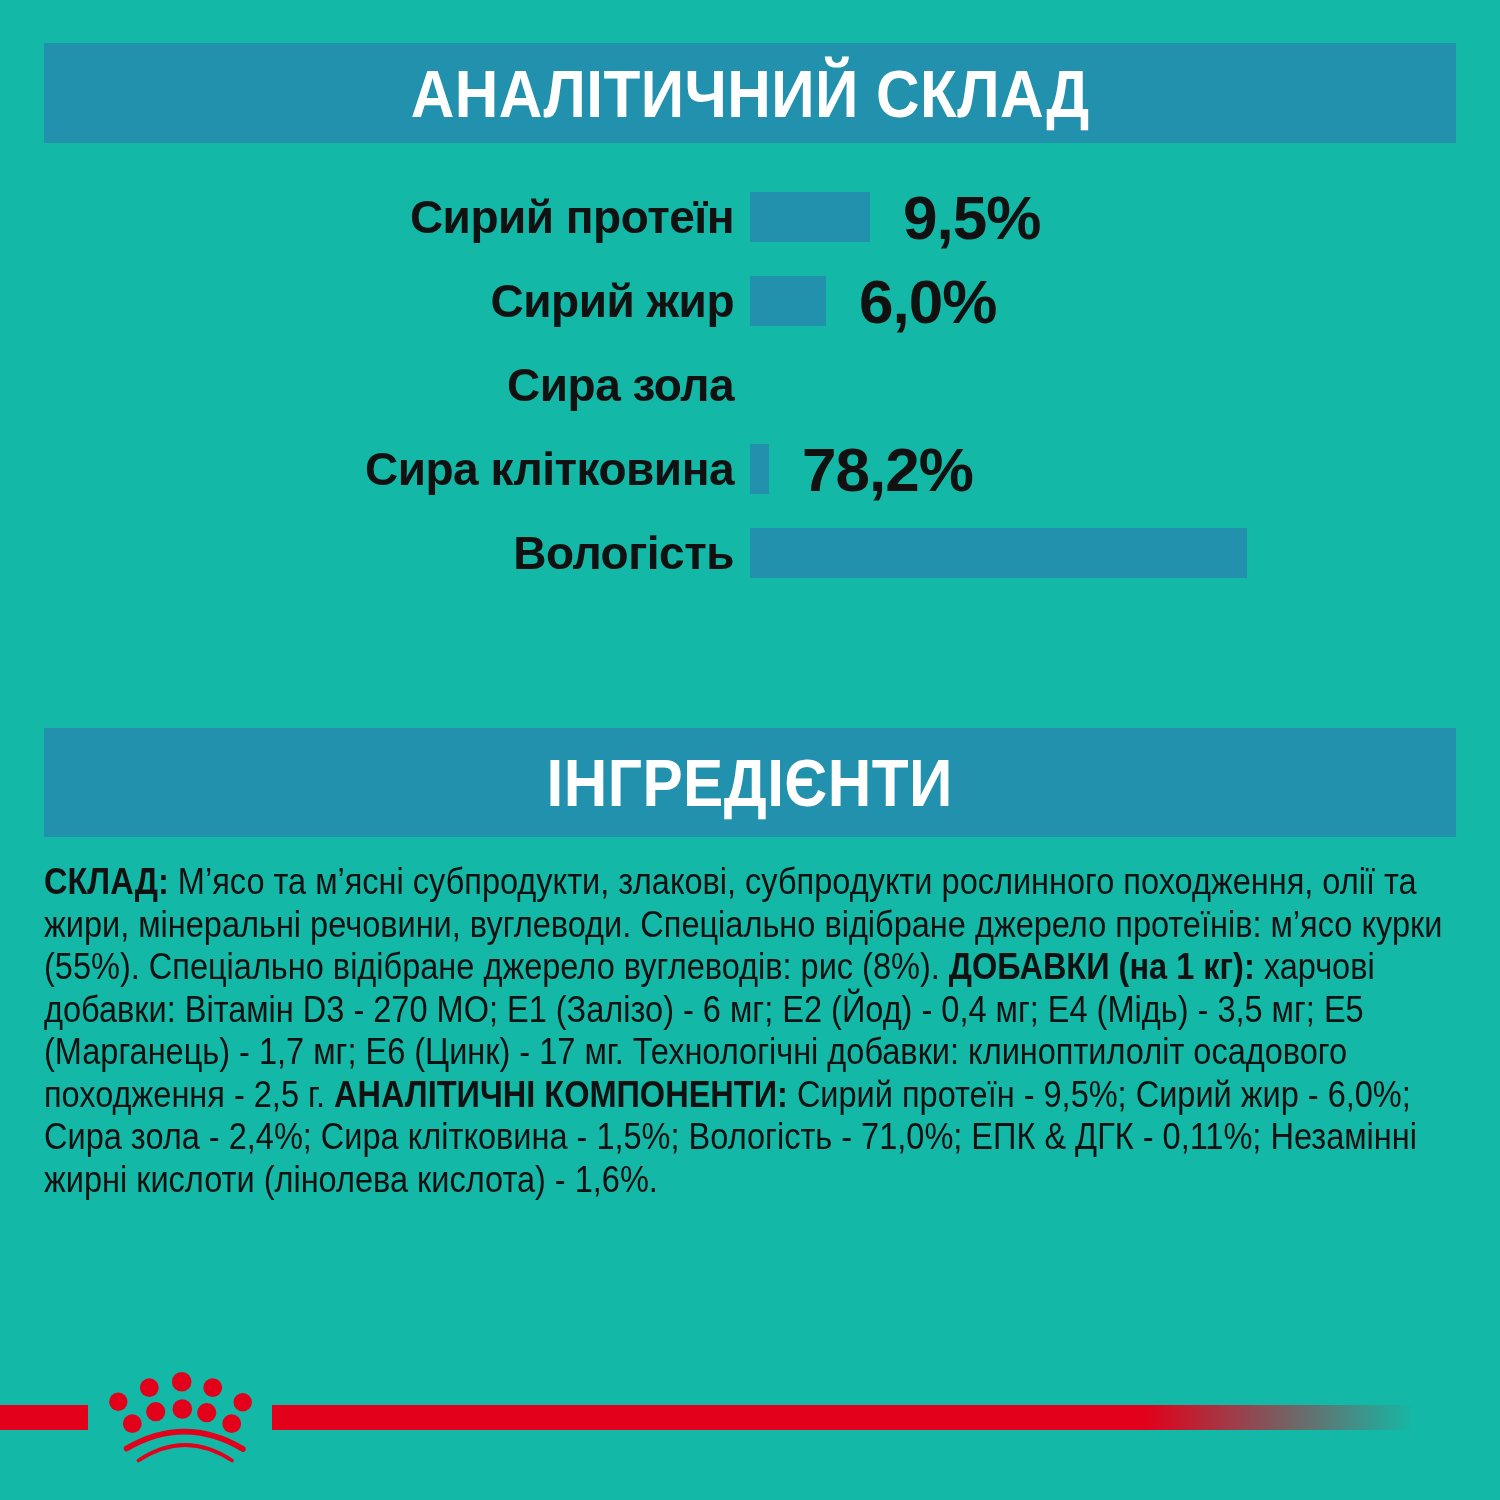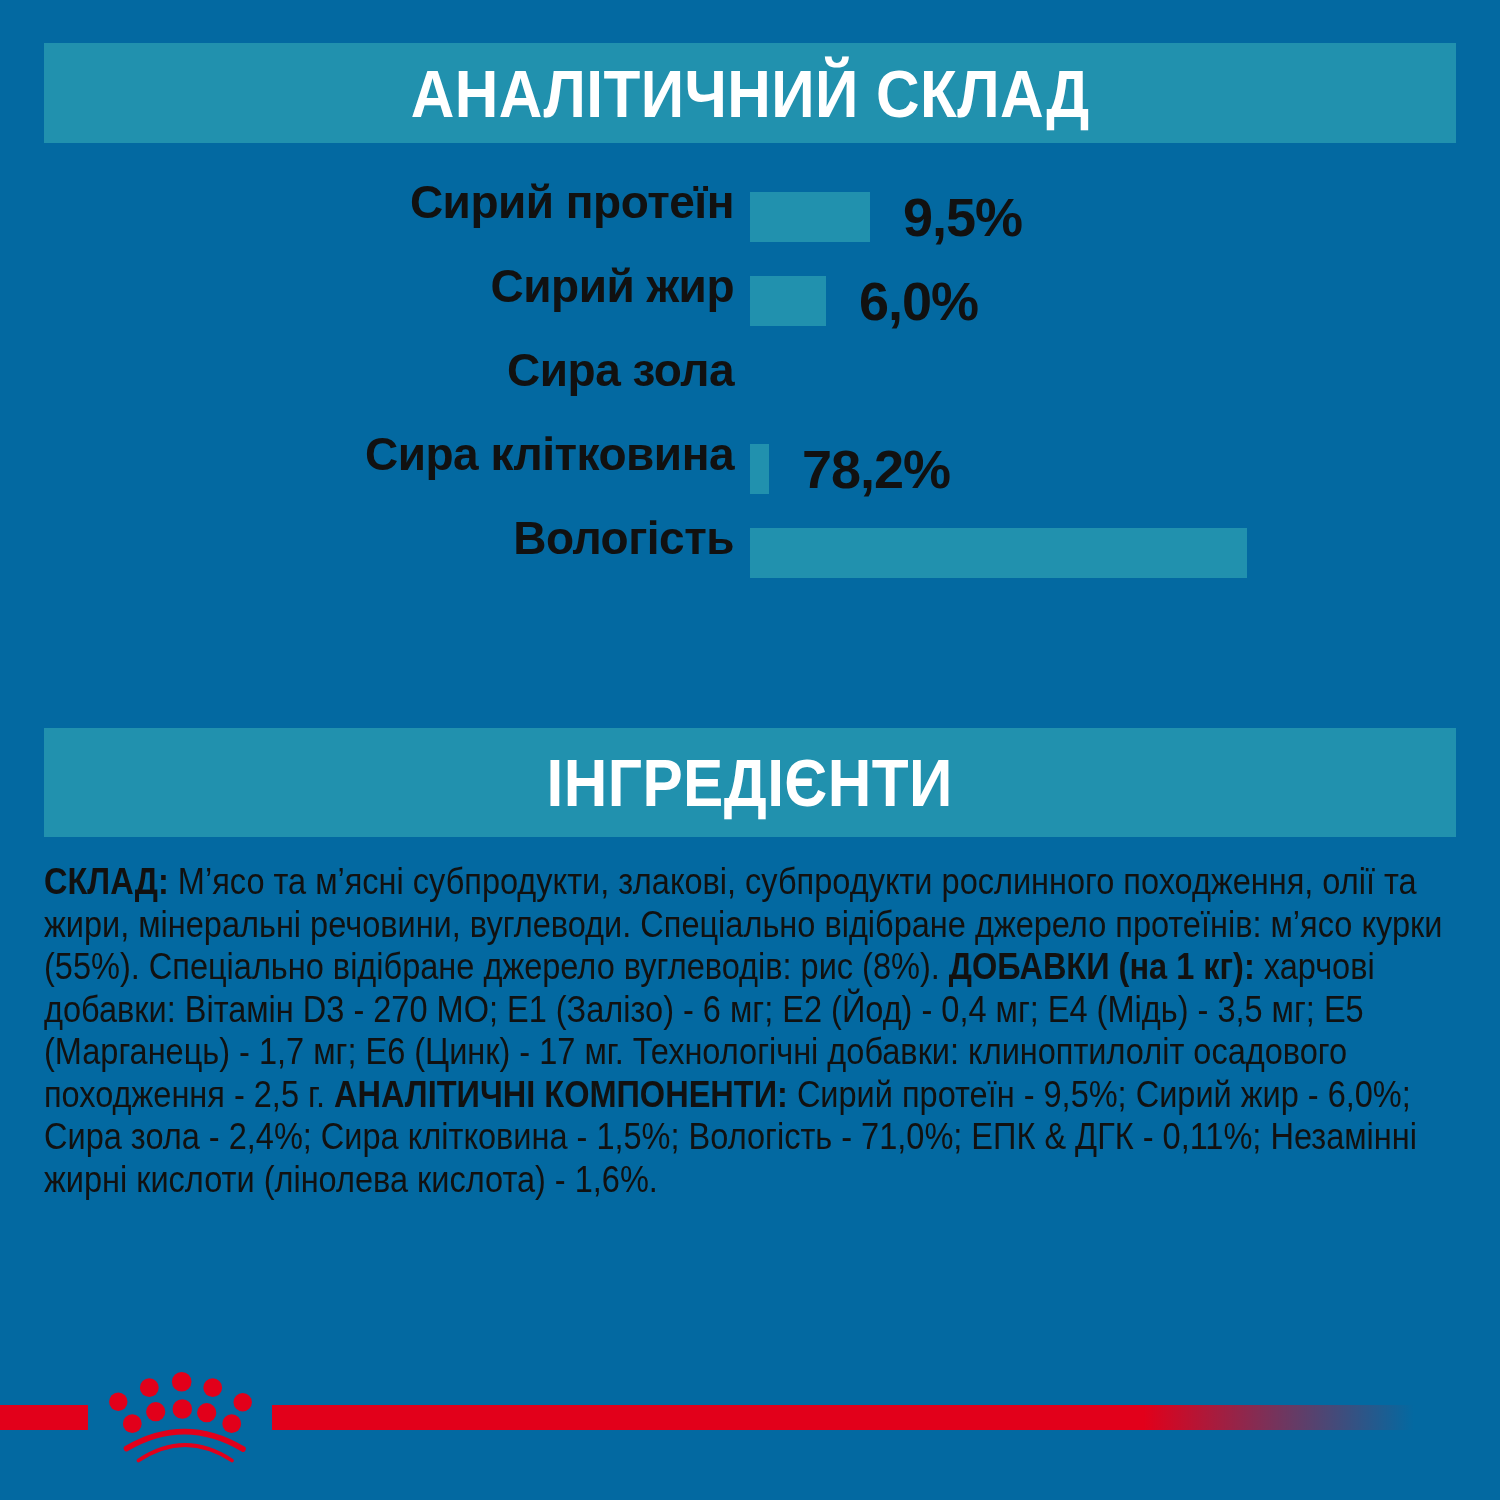--- a/index.html
+++ b/index.html
@@ -1,34 +1,34 @@
 <!DOCTYPE html>
 <html><head>
 <meta charset="utf-8">
 <style>
   html,body{margin:0;padding:0;background:#fff;}
-  .page{position:relative;width:1500px;height:1500px;background:#0369a1;
+  .page{position:relative;width:1500px;height:1500px;background:#14b8a6;
         font-family:"Liberation Sans",sans-serif;overflow:hidden;}
 
   
   .banner{position:absolute;left:44px;width:1412px;background:#2191AE;
           display:flex;align-items:center;justify-content:center;}
   .banner-analytical{top:43px;height:100px;}
   .banner-ingredients{top:728px;height:109px;}
   .banner-title{color:#ffffff;font-size:67px;font-weight:bold;white-space:nowrap;
                 transform:scaleX(0.9);letter-spacing:0.5px;}
 
   
   .chart{position:absolute;left:44px;top:175px;width:1412px;}
-  .chart-row{display:flex;height:84px;}
+  .chart-row{display:flex;align-items:center;height:84px;}
   .chart-label{width:690px;padding-right:16px;text-align:right;font-size:46px;
                font-weight:bold;color:#111;white-space:nowrap;letter-spacing:-0.5px;}
   .chart-bar-area{display:flex;align-items:center;}
   .chart-bar{height:50px;flex:none;}
-  .chart-value{margin-left:33px;font-size:54px;font-weight:bold;color:#111;
+  .chart-value{margin-left:33px;font-size:62px;font-weight:bold;color:#111;
                letter-spacing:-1px;white-space:nowrap;}
 
   
   .ingredients-text{position:absolute;left:44px;top:860px;width:1630px;
                     transform:scaleX(0.867);transform-origin:0 0;
                     font-size:37.5px;line-height:42.5px;color:#111;}
   .ingredients-text strong{font-weight:bold;}
 
   
   .footer-band-left{position:absolute;left:0;top:1405px;width:88px;height:25px;

